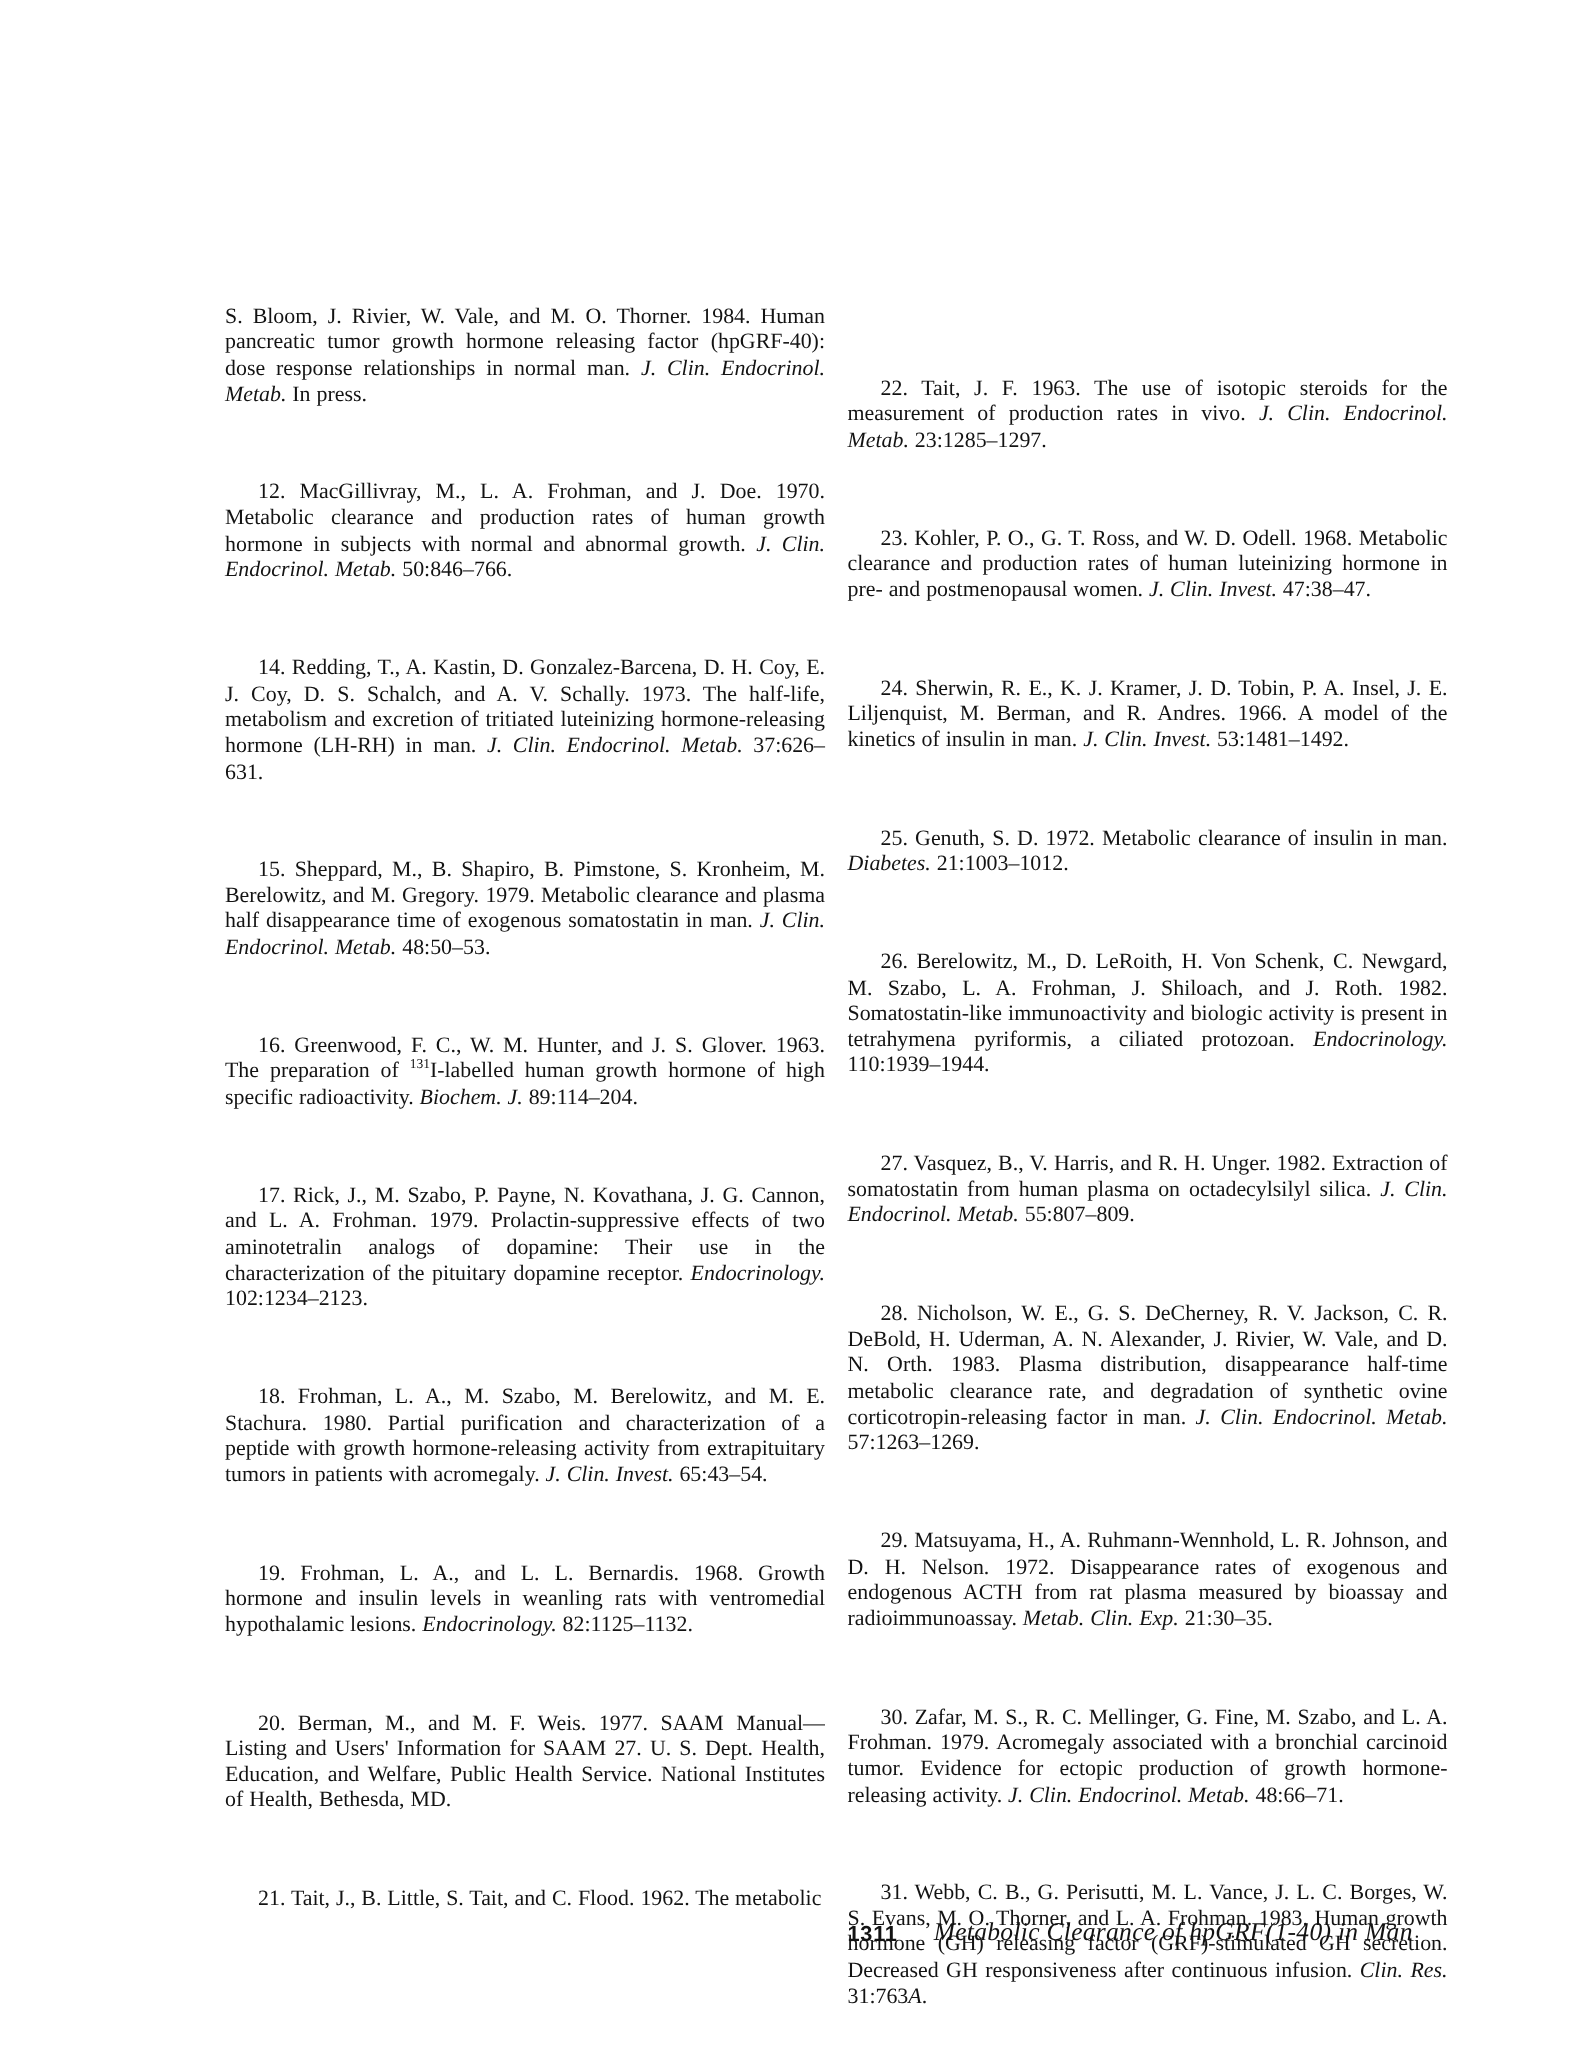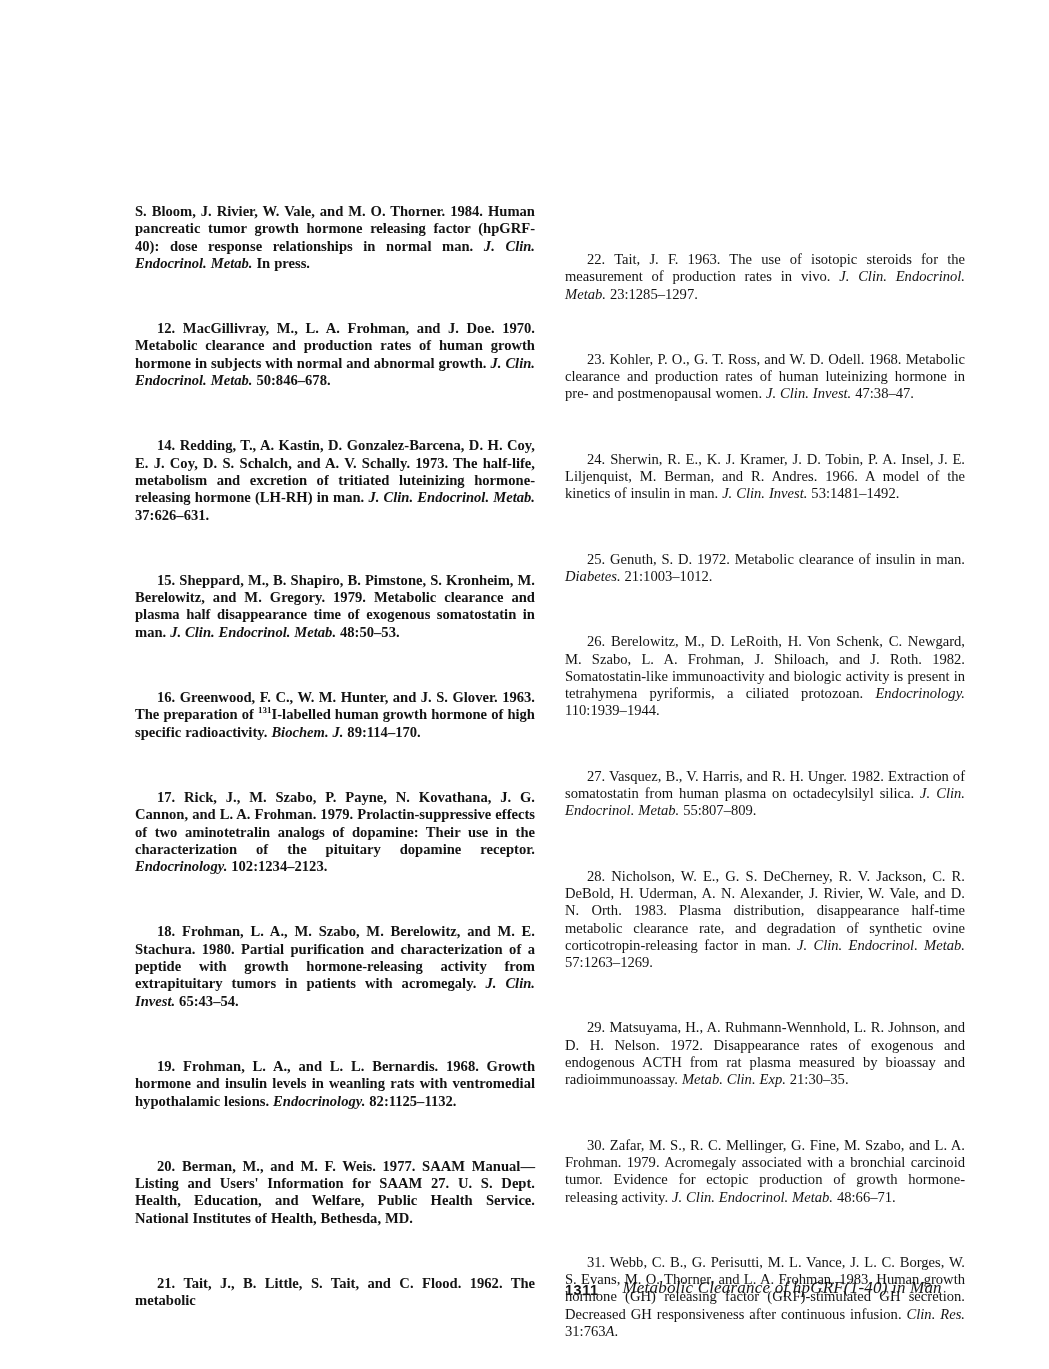--- a/index.html
+++ b/index.html
@@ -10,21 +10,21 @@
     background: #ffffff;
     font-family: "Liberation Serif", "DejaVu Serif", serif;
     color: #131313;
     overflow: hidden;
   }
   .ref-col {
     position: absolute;
     top: 203px;
     width: 400px;
   }
-  .col-left  { left: 135px; font-weight: bold; }
+  .col-left  { left: 150px; }
   .col-right { left: 565px; }
   p.ref {
     margin: 0;
     padding: 0;
     text-align: justify;
     font-size: 14.6px;
     line-height: 17.3px;
     word-spacing: 0.02em;
   }
   p.ref.indent { text-indent: 22px; margin-top: 48px; }
@@ -55,24 +55,24 @@
     letter-spacing: 0.2px;
   }
 </style>
 </head>
 <body>
 
 <div class="page">
 
   <div class="ref-col col-left">
       <p class="ref"><span>S. Bloom, J. Rivier, W. Vale, and M. O. Thorner. 1984. Human pancreatic tumor growth hormone releasing factor (hpGRF-40): dose response relationships in normal man. </span><i>J. Clin. Endocrinol. Metab.</i><span> In press.</span></p>
-      <p class="ref indent"><span>12. MacGillivray, M., L. A. Frohman, and J. Doe. 1970. Metabolic clearance and production rates of human growth hormone in subjects with normal and abnormal growth. </span><i>J. Clin. Endocrinol. Metab.</i><span> 50:846–678.</span></p>
+      <p class="ref indent"><span>12. MacGillivray, M., L. A. Frohman, and J. Doe. 1970. Metabolic clearance and production rates of human growth hormone in subjects with normal and abnormal growth. </span><i>J. Clin. Endocrinol. Metab.</i><span> 50:846–766.</span></p>
       <p class="ref indent"><span>14. Redding, T., A. Kastin, D. Gonzalez-Barcena, D. H. Coy, E. J. Coy, D. S. Schalch, and A. V. Schally. 1973. The half-life, metabolism and excretion of tritiated luteinizing hormone-releasing hormone (LH-RH) in man. </span><i>J. Clin. Endocrinol. Metab.</i><span> 37:626–631.</span></p>
       <p class="ref indent"><span>15. Sheppard, M., B. Shapiro, B. Pimstone, S. Kronheim, M. Berelowitz, and M. Gregory. 1979. Metabolic clearance and plasma half disappearance time of exogenous somatostatin in man. </span><i>J. Clin. Endocrinol. Metab.</i><span> 48:50–53.</span></p>
-      <p class="ref indent"><span>16. Greenwood, F. C., W. M. Hunter, and J. S. Glover. 1963. The preparation of </span><sup>131</sup><span>I-labelled human growth hormone of high specific radioactivity. </span><i>Biochem. J.</i><span> 89:114–170.</span></p>
+      <p class="ref indent"><span>16. Greenwood, F. C., W. M. Hunter, and J. S. Glover. 1963. The preparation of </span><sup>131</sup><span>I-labelled human growth hormone of high specific radioactivity. </span><i>Biochem. J.</i><span> 89:114–204.</span></p>
       <p class="ref indent"><span>17. Rick, J., M. Szabo, P. Payne, N. Kovathana, J. G. Cannon, and L. A. Frohman. 1979. Prolactin-suppressive effects of two aminotetralin analogs of dopamine: Their use in the characterization of the pituitary dopamine receptor. </span><i>Endocrinology.</i><span> 102:1234–2123.</span></p>
       <p class="ref indent"><span>18. Frohman, L. A., M. Szabo, M. Berelowitz, and M. E. Stachura. 1980. Partial purification and characterization of a peptide with growth hormone-releasing activity from extrapituitary tumors in patients with acromegaly. </span><i>J. Clin. Invest.</i><span> 65:43–54.</span></p>
       <p class="ref indent"><span>19. Frohman, L. A., and L. L. Bernardis. 1968. Growth hormone and insulin levels in weanling rats with ventromedial hypothalamic lesions. </span><i>Endocrinology.</i><span> 82:1125–1132.</span></p>
       <p class="ref indent"><span>20. Berman, M., and M. F. Weis. 1977. SAAM Manual—Listing and Users' Information for SAAM 27. U. S. Dept. Health, Education, and Welfare, Public Health Service. National Institutes of Health, Bethesda, MD.</span></p>
       <p class="ref indent"><span>21. Tait, J., B. Little, S. Tait, and C. Flood. 1962. The metabolic</span></p>
     </div>
 
   <div class="ref-col col-right">
       <p class="ref indent"><span>22. Tait, J. F. 1963. The use of isotopic steroids for the measurement of production rates in vivo. </span><i>J. Clin. Endocrinol. Metab.</i><span> 23:1285–1297.</span></p>
       <p class="ref indent"><span>23. Kohler, P. O., G. T. Ross, and W. D. Odell. 1968. Metabolic clearance and production rates of human luteinizing hormone in pre- and postmenopausal women. </span><i>J. Clin. Invest.</i><span> 47:38–47.</span></p>

